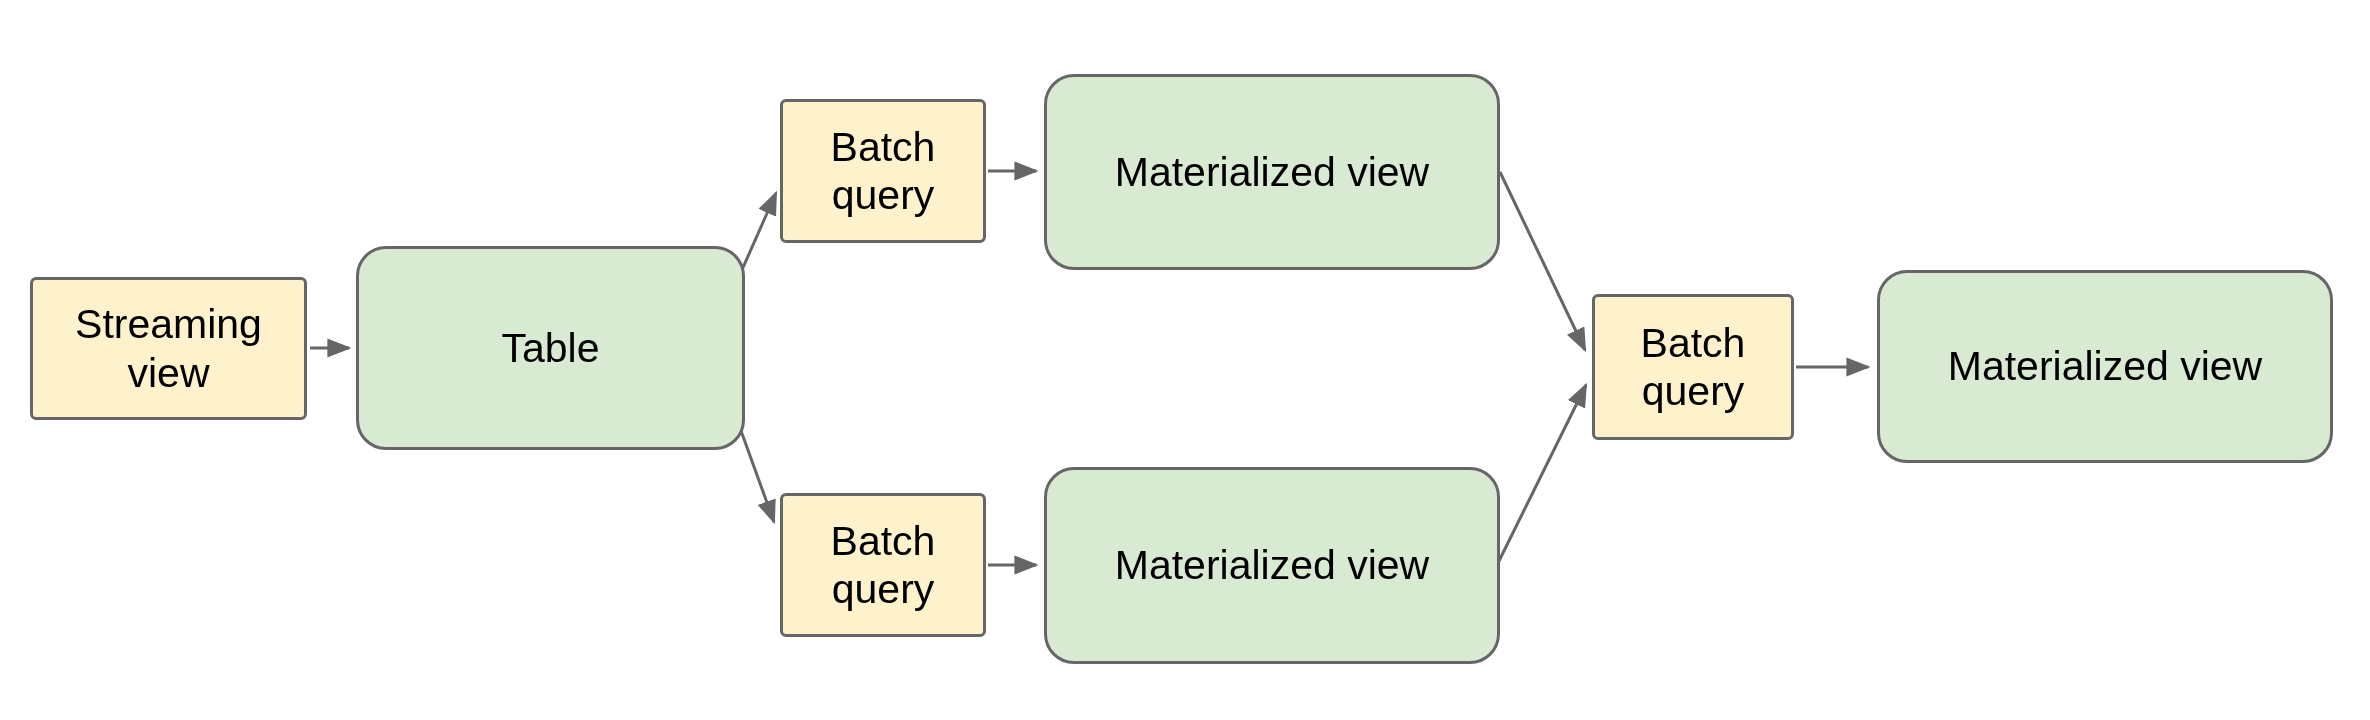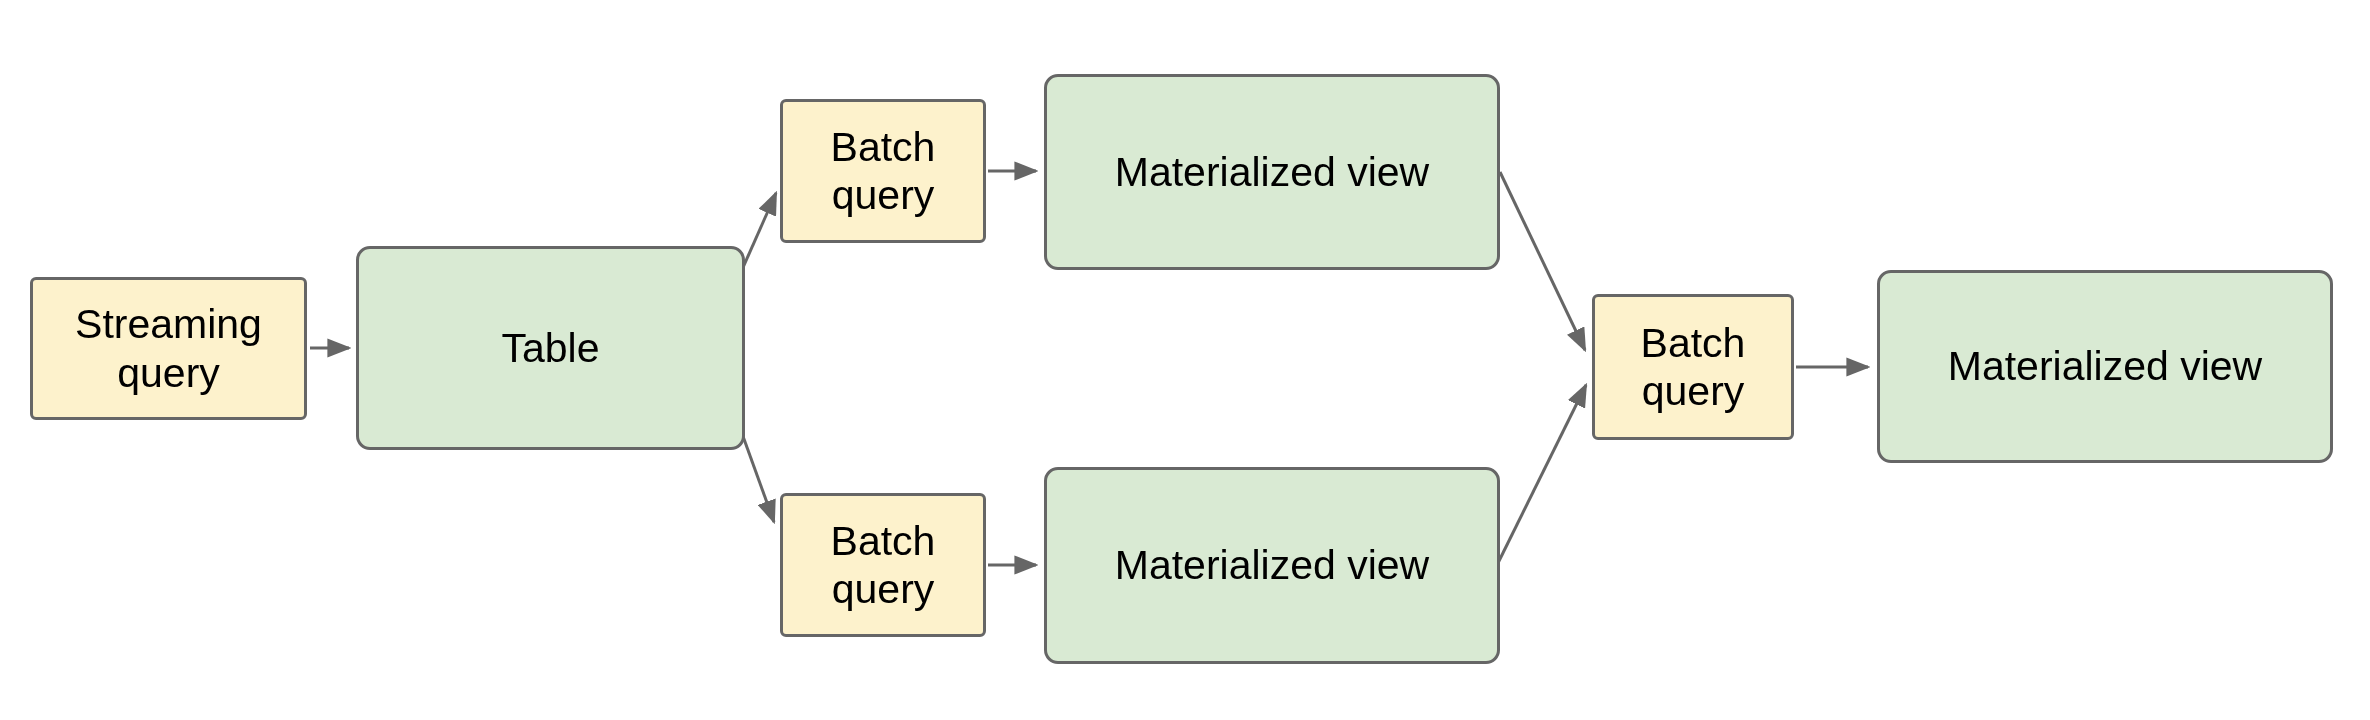--- a/index.html
+++ b/index.html
@@ -26,21 +26,21 @@
     align-items: center;
     justify-content: center;
     text-align: center;
     border: 3px solid #666666;
     color: #000000;
     font-size: 41px;
     line-height: 1.18;
   }
   .node .label { display: block; padding: 0 14px; }
   .node-yellow { background: #fdf2cc; border-radius: 6px; }
-  .node-green  { background: #d9ead3; border-radius: 14px; }
+  .node-green  { background: #d9ead3; border-radius: 30px; }
 </style>
 </head>
 <body>
 
 <div class="canvas">
 
   <svg class="connector-layer" width="2370" height="720" viewBox="0 0 2370 720" xmlns="http://www.w3.org/2000/svg">
     <defs>
       <marker id="arrow" viewBox="0 0 10 8" markerWidth="8" markerHeight="6.4" refX="9" refY="4" orient="auto" markerUnits="strokeWidth">
         <path d="M0,0 L10,4 L0,8 z" fill="#666666"></path>
@@ -50,21 +50,21 @@
     <line x1="710" y1="342" x2="776" y2="193" marker-end="url(#arrow)"></line>
     <line x1="710" y1="345" x2="774" y2="522" marker-end="url(#arrow)"></line>
     <line x1="988" y1="171" x2="1036" y2="171" marker-end="url(#arrow)"></line>
     <line x1="988" y1="565" x2="1036" y2="565" marker-end="url(#arrow)"></line>
     <line x1="1500" y1="172" x2="1585" y2="350" marker-end="url(#arrow)"></line>
     <line x1="1498" y1="563" x2="1586" y2="385" marker-end="url(#arrow)"></line>
     <line x1="1796" y1="367" x2="1868" y2="367" marker-end="url(#arrow)"></line>
   </svg>
 
   <div class="node node-yellow" style="left:30px; top:277px; width:277px; height:143px;">
-    <span class="label">Streaming query</span>
+    <span class="label">Streaming view</span>
   </div>
 
   <div class="node node-green" style="left:356px; top:246px; width:389px; height:204px;">
     <span class="label">Table</span>
   </div>
 
   <div class="node node-yellow" style="left:780px; top:99px; width:206px; height:144px;">
     <span class="label">Batch query</span>
   </div>
 

